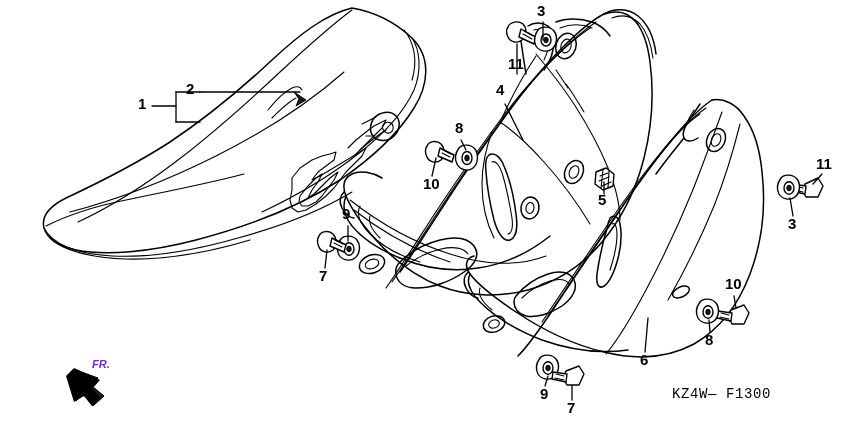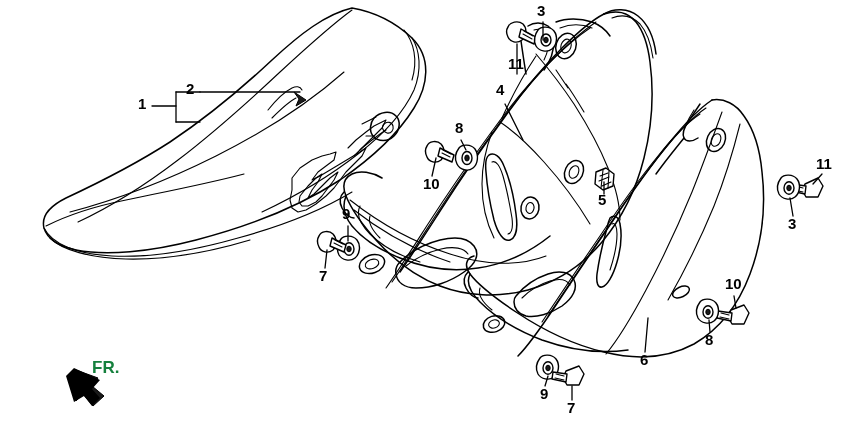--- a/index.html
+++ b/index.html
@@ -41,22 +41,23 @@
     font-family: "Liberation Mono", monospace;
     font-size: 14px;
     letter-spacing: 0.6px;
     color: #000000;
     white-space: nowrap;
   }
   .fr-text {
     position: absolute;
     font-family: "Liberation Sans", sans-serif;
     font-weight: bold;
-    font-size: 17px;
-    color: #15803d;
+    font-style: italic;
+    font-size: 11px;
+    color: #6d28d9;
     white-space: nowrap;
   }
 </style>
 </head>
 <body>
 
 <div id="diagram-root">
 
   <svg id="diagram-svg" viewBox="0 0 850 425" xmlns="http://www.w3.org/2000/svg">
     <defs>
@@ -361,14 +362,15 @@
   <div class="lbl" style="left:816px; top:156px;">11</div>
   <div class="lbl" style="left:788px; top:216px;">3</div>
   <div class="lbl" style="left:725px; top:276px;">10</div>
   <div class="lbl" style="left:705px; top:332px;">8</div>
   <div class="lbl" style="left:640px; top:352px;">6</div>
   <div class="lbl" style="left:540px; top:386px;">9</div>
   <div class="lbl" style="left:567px; top:400px;">7</div>
 
   <div class="fr-text" style="left:92px; top:358px;">FR.</div>
 
+  <div class="partcode" style="left:672px; top:386px;">KZ4W— F1300</div>
 
 </div>
 
 </body></html>

